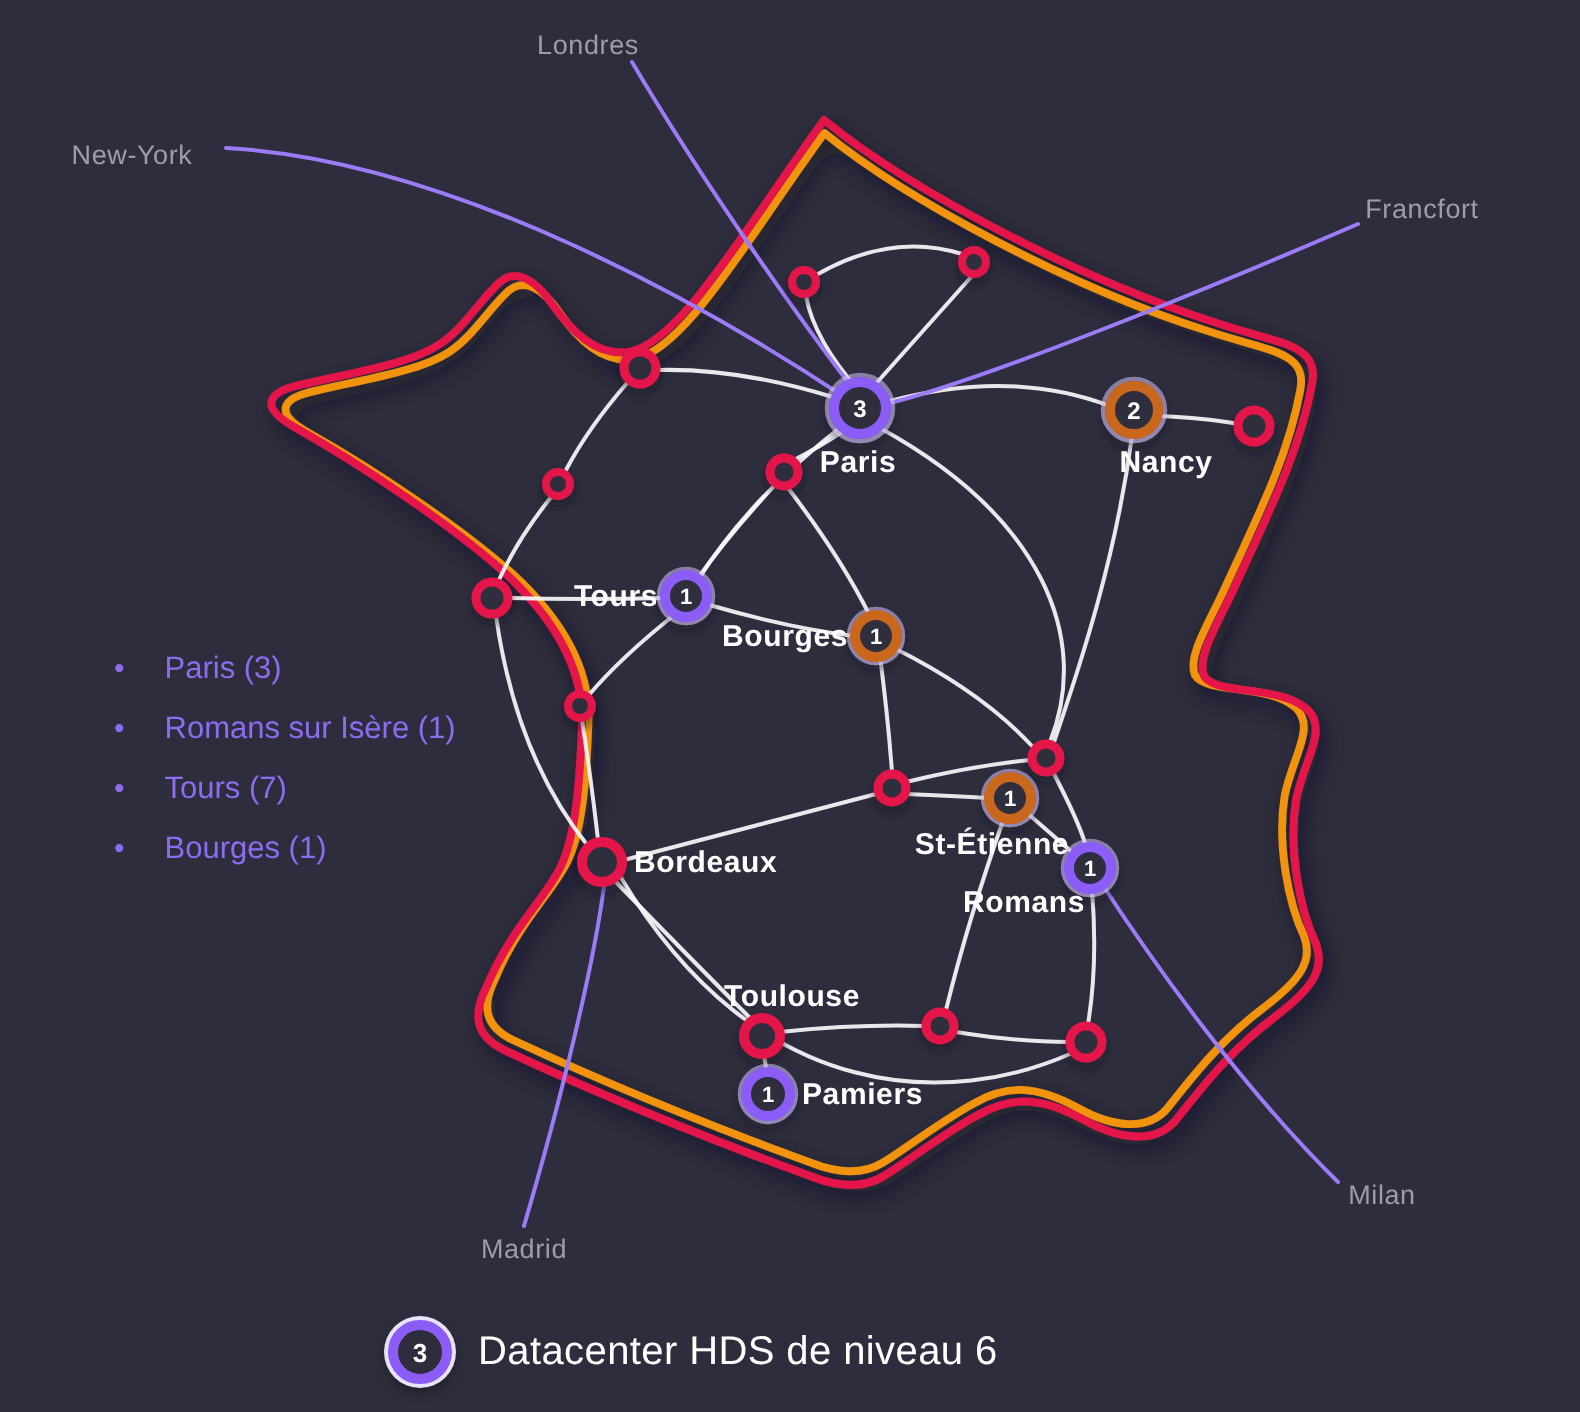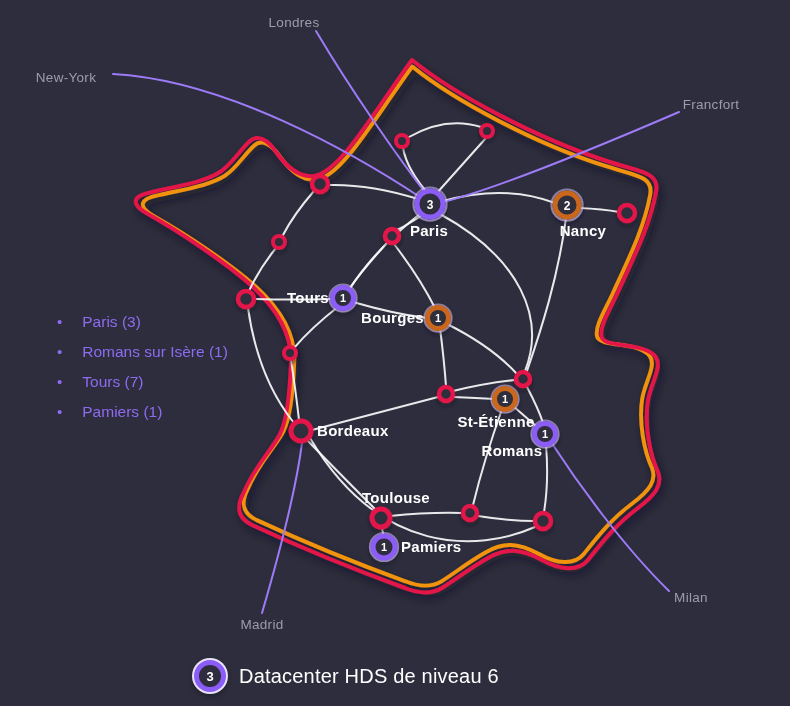--- a/index.html
+++ b/index.html
@@ -24,21 +24,21 @@
   .badge-core { fill:#2e2d3d; stroke-width:5; }
   .badge-halo { fill:none; stroke:#cfc0f8; stroke-opacity:.55; stroke-width:2.2; }
   .badge-count { fill:#ffffff; font-size:12px; font-weight:700; text-anchor:middle; }
   .badge-count-sm { fill:#ffffff; font-size:11px; font-weight:700; text-anchor:middle; }
 
   
   .city-label { fill:#ffffff; font-size:15px; font-weight:600; letter-spacing:.3px; }
   .ext-label  { fill:#9d9caa; font-size:13.5px; letter-spacing:.3px; }
 
   
-  .city-list { position:absolute; left:57px; top:307px; }
+  .city-list { position:absolute; left:57px; top:320px; }
   .city-list-item {
     color:#8d6cf0; font-size:15.5px; line-height:30px;
     display:flex; align-items:center; white-space:nowrap;
   }
   .city-list-item::before { content:"•"; margin-right:20px; font-size:15px; }
 
   
   .legend { position:absolute; left:194px; top:660px; display:flex; align-items:center; gap:13px; }
   .legend-badge {
     width:22px; height:22px; border-radius:50%;
@@ -219,21 +219,21 @@
     <div class="city-list-item">
         <span>Paris (3)</span>
       </div>
     <div class="city-list-item">
         <span>Romans sur Isère (1)</span>
       </div>
     <div class="city-list-item">
         <span>Tours (7)</span>
       </div>
     <div class="city-list-item">
-        <span>Pamiers (1)</span>
+        <span>Bourges (1)</span>
       </div>
   </div>
 
   <div class="legend">
     <span class="legend-badge">
         <span>3</span>
       </span>
     <span class="legend-label">Datacenter HDS de niveau 6</span>
   </div>
 

